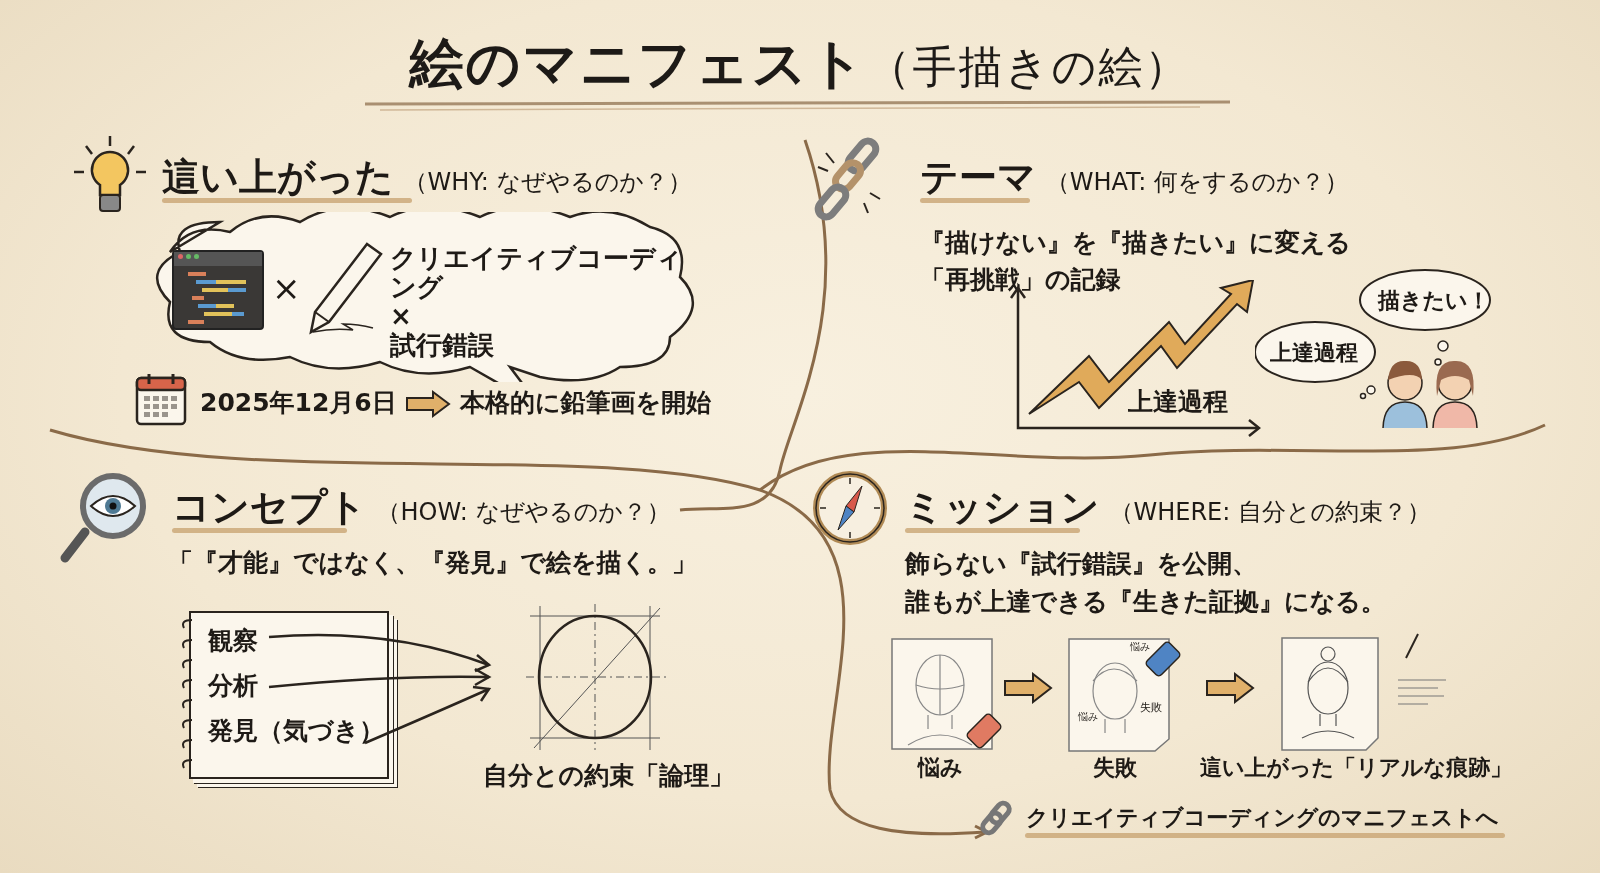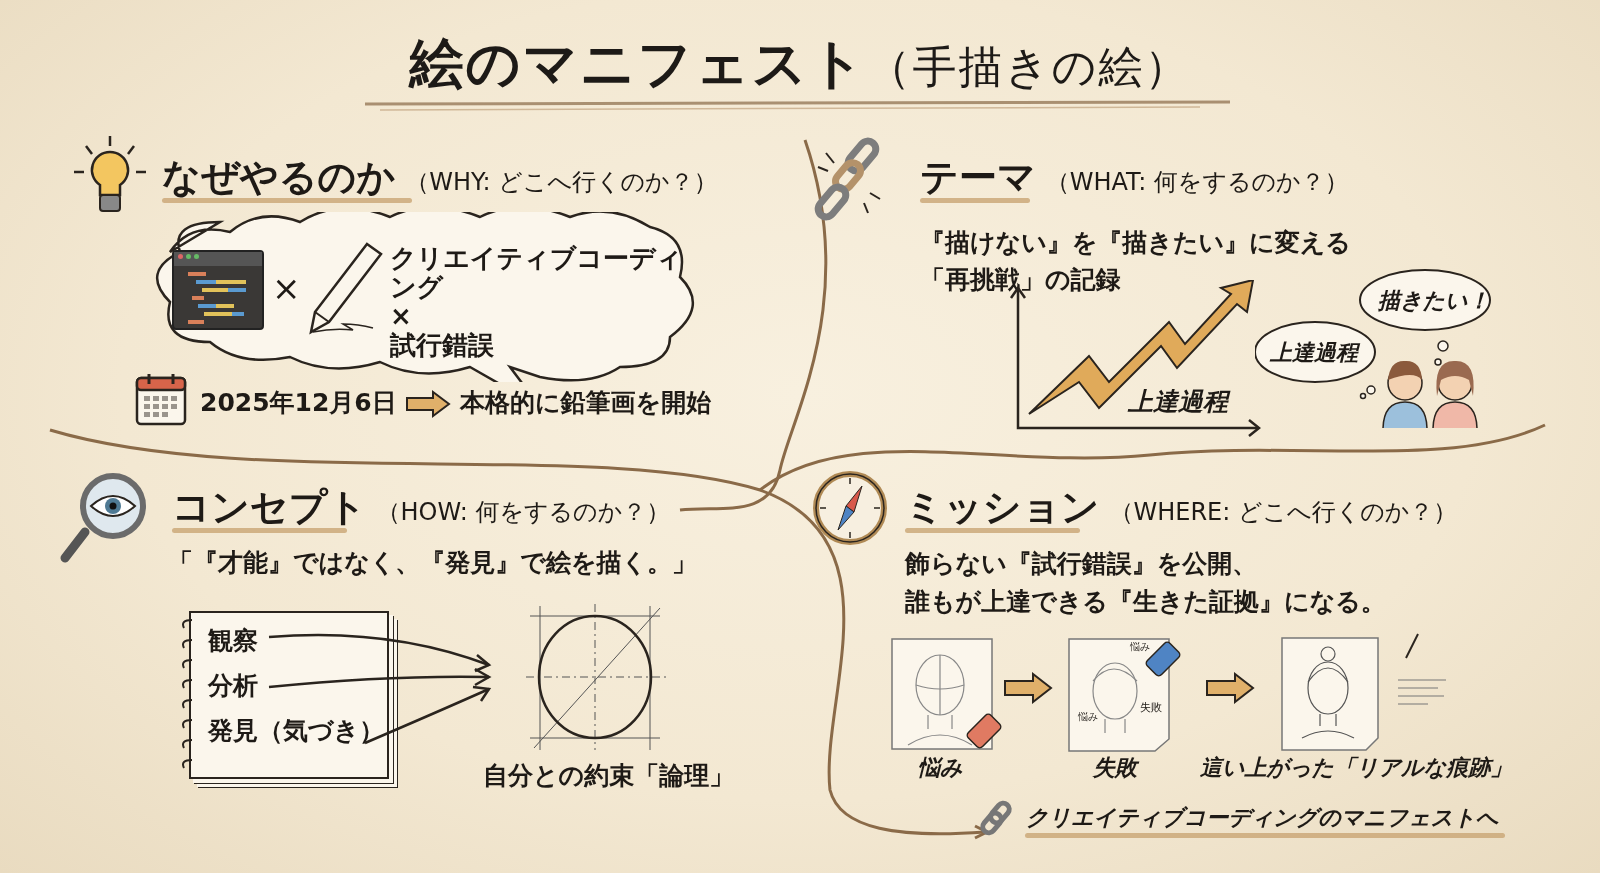--- a/index.html
+++ b/index.html
@@ -6,21 +6,21 @@
   body{width:1600px;height:873px;overflow:hidden;background:#f4ead7;font-family:"DejaVu Sans","Liberation Sans",sans-serif;color:#1e1a16;position:relative;}
   .bg{position:absolute;inset:0;background:radial-gradient(ellipse at 50% 45%,#f8f0df 0%,#f3e8d2 60%,#e9dbc0 100%);}
   .abs{position:absolute;}
   svg.lines{position:absolute;left:0;top:0;}
   .title{left:0;width:1600px;top:28px;text-align:center;font-family:"DejaVu Serif","Liberation Serif",serif;font-size:54px;font-weight:bold;letter-spacing:2px;color:#1d1a17;}
   .title .sub{font-size:44px;font-weight:normal;}
   .h{font-size:38px;font-weight:bold;white-space:nowrap;}
   .h .q{font-size:24px;font-weight:normal;margin-left:10px;}
   .underline{height:5px;background:#c9a574;border-radius:3px;opacity:.8;}
   .body-text{font-size:25px;font-weight:bold;white-space:nowrap;line-height:36px;}
-  .label{font-size:22px;font-weight:bold;white-space:nowrap;font-style:italic;}
+  .label{font-size:22px;font-weight:bold;white-space:nowrap;}
 </style>
 </head>
 <body>
 
 <div class="bg"></div>
 
 <svg class="lines" width="1600" height="873">
   <line x1="365" y1="104" x2="1230" y2="102" stroke="#8a6a48" stroke-width="3" opacity=".7"></line>
   <line x1="380" y1="110" x2="1200" y2="107" stroke="#b89670" stroke-width="1.5" opacity=".6"></line>
   <path d="M50 430 C 250 490, 600 440, 760 490 C 900 540, 820 700, 830 790 C 840 830, 900 838, 985 832" fill="none" stroke="#8a6a48" stroke-width="3"></path>
@@ -39,21 +39,21 @@
       <line x1="38" y1="4" x2="38" y2="14"></line>
         <line x1="14" y1="14" x2="20" y2="22"></line>
         <line x1="62" y1="14" x2="56" y2="22"></line>
       <line x1="2" y1="40" x2="12" y2="40"></line>
         <line x1="64" y1="40" x2="74" y2="40"></line>
     </g>
     <path d="M38 20 a18 18 0 0 1 10 33 v10 h-20 v-10 a18 18 0 0 1 10 -33z" fill="#f3c660" stroke="#2a241e" stroke-width="2.5"></path>
     <rect x="28" y="63" width="20" height="16" rx="3" fill="#888" stroke="#2a241e" stroke-width="2"></rect>
   </svg>
   <div class="abs h" style="left:162px;top:152px">
-    <span>なぜやるのか</span><span class="q">（WHY: どこへ行くのか？）</span>
+    <span>這い上がった</span><span class="q">（WHY: なぜやるのか？）</span>
   </div>
   <div class="abs underline" style="left:162px;top:198px;width:250px"></div>
 
   <svg class="abs" style="left:130px;top:212px" width="620" height="170">
     <path d="M40 40 q20 -30 60 -20 q30 -25 70 -10 q40 -25 90 -5 q40 -20 90 0 q40 -20 90 0 q40 -15 80 10 q40 10 30 50 q30 30 -10 60 q0 30 -50 30 q-30 20 -80 10 l-30 -10 l30 40 l-70 -40 q-50 15 -90 -5 q-50 15 -90 -5 q-50 10 -80 -15 q-50 0 -40 -40 q-30 -30 10 -50 q-10 -30 40 -30z" fill="#fbf6ec" stroke="#2a241e" stroke-width="2.5"></path>
   </svg>
   <div class="abs" style="left:172px;top:250px;width:88px;height:76px;background:#3a3836;border:2px solid #222;border-radius:4px">
     <div style="height:10px;background:#555;display:flex;gap:3px;padding:2px 4px">
         <i style="width:5px;height:5px;border-radius:50%;background:#d66"></i>
         <i style="width:5px;height:5px;border-radius:50%;background:#6b6"></i>
@@ -153,21 +153,21 @@
 
 <div>
   <svg class="abs" style="left:55px;top:468px" width="100" height="100">
     <line x1="30" y1="64" x2="10" y2="90" stroke="#555" stroke-width="9" stroke-linecap="round"></line>
     <circle cx="58" cy="38" r="30" fill="#dfe8ee" stroke="#6b6b6b" stroke-width="6"></circle>
     <path d="M36 38 q22 -20 44 0 q-22 20 -44 0z" fill="#fff" stroke="#2a241e" stroke-width="2"></path>
     <circle cx="58" cy="38" r="8" fill="#4f7a94"></circle>
       <circle cx="58" cy="38" r="3.5" fill="#111"></circle>
   </svg>
   <div class="abs h" style="left:172px;top:482px">
-    <span>コンセプト</span><span class="q">（HOW: 何をするのか？）</span>
+    <span>コンセプト</span><span class="q">（HOW: なぜやるのか？）</span>
   </div>
   <div class="abs underline" style="left:172px;top:528px;width:175px"></div>
   <div class="abs body-text" style="left:168px;top:545px">「『才能』ではなく、『発見』で絵を描く。」</div>
 
   <div class="abs" style="left:189px;top:611px;width:196px;height:164px;border:2px solid #2a241e;background:#fbf6ec;box-shadow:4px 4px 0 #fbf6ec,5px 5px 0 #2a241e,8px 8px 0 #fbf6ec,9px 9px 0 #2a241e"></div>
   <svg class="abs" style="left:174px;top:612px" width="30" height="165">
     <g fill="none" stroke="#2a241e" stroke-width="2">
       <path d="M18 8 q-12 0 -8 8"></path>
         <path d="M18 28 q-12 0 -8 8"></path>
         <path d="M18 48 q-12 0 -8 8"></path>
@@ -215,21 +215,21 @@
     <g stroke="#2a241e" stroke-width="1.5">
         <line x1="38" y1="8" x2="38" y2="14"></line>
         <line x1="38" y1="62" x2="38" y2="68"></line>
         <line x1="8" y1="38" x2="14" y2="38"></line>
         <line x1="62" y1="38" x2="68" y2="38"></line>
       </g>
     <path d="M50 16 l-8 26 l-8 -6z" fill="#d8584a" stroke="#2a241e" stroke-width="1"></path>
     <path d="M26 60 l8 -24 l8 6z" fill="#4f84c4" stroke="#2a241e" stroke-width="1"></path>
   </svg>
   <div class="abs h" style="left:905px;top:482px">
-    <span>ミッション</span><span class="q">（WHERE: どこへ行くのか？）</span>
+    <span>ミッション</span><span class="q">（WHERE: 自分との約束？）</span>
   </div>
   <div class="abs underline" style="left:905px;top:528px;width:175px"></div>
   <div class="abs body-text" style="left:905px;top:546px">飾らない『試行錯誤』を公開、</div>
   <div class="abs body-text" style="left:905px;top:584px">誰もが上達できる『生きた証拠』になる。</div>
 
   <svg class="abs" style="left:888px;top:635px" width="140" height="130">
     <rect x="4" y="4" width="100" height="110" fill="#fbf6ec" stroke="#777" stroke-width="1.5"></rect>
     <g fill="none" stroke="#888" stroke-width="1.2">
         <ellipse cx="52" cy="50" rx="24" ry="30"></ellipse>
         <line x1="52" y1="20" x2="52" y2="80"></line>

